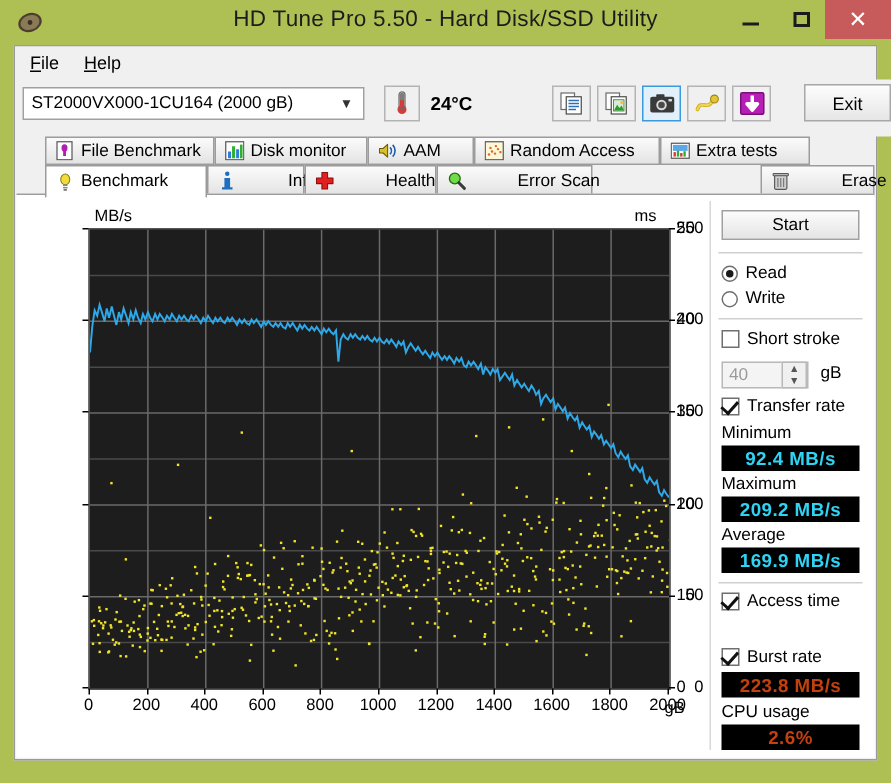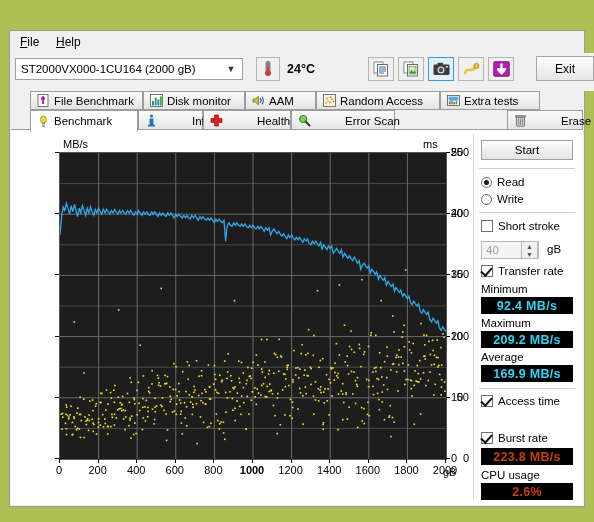--- a/index.html
+++ b/index.html
@@ -187,20 +187,37 @@
   .res-val.white{color:#c2410c;}
   .vsep{
     position:absolute;left:462px;top:4px;width:1px;height:366px;background:#d8d8d8;
   }
 </style>
 </head>
 <body>
 
 <div class="window">
 
+  <div class="titlebar">
+    <span class="title-icon">
+      <svg width="20" height="20" viewBox="0 0 20 20">
+        <ellipse cx="10" cy="10" rx="8" ry="6.2" fill="#4a3f2e" transform="rotate(-20 10 10)"></ellipse>
+        <ellipse cx="10" cy="10" rx="6.5" ry="4.8" fill="#8a7a55" transform="rotate(-20 10 10)"></ellipse>
+        <circle cx="10" cy="10" r="1.6" fill="#3a3024"></circle>
+      </svg>
+    </span>
+    <div class="title-text">HD Tune Pro 5.50 - Hard Disk/SSD Utility</div>
+    <div class="win-btn win-min">
+        <i class="min-glyph"></i>
+      </div>
+    <div class="win-btn win-max">
+        <i class="max-glyph"></i>
+      </div>
+    <div class="win-btn win-close">✕</div>
+  </div>
 
   <div class="client">
 
     <div class="menubar">
       <div class="menu-item menu-file"><span class="mnem">F</span><span>ile</span></div>
       <div class="menu-item menu-help"><span class="mnem">H</span><span>elp</span></div>
     </div>
 
     <div class="toolbar">
 
@@ -994,21 +1011,21 @@
               <div class="xtick" style="left: 40px; top: 326px;">0</div>
               <div class="tickmark" style="left: 40px; top: 321px; width: 1px; height: 4px;"></div>
               <div class="xtick" style="left: 78.6px; top: 326px;">200</div>
               <div class="tickmark" style="left: 78.6px; top: 321px; width: 1px; height: 4px;"></div>
               <div class="xtick" style="left: 117.2px; top: 326px;">400</div>
               <div class="tickmark" style="left: 117.2px; top: 321px; width: 1px; height: 4px;"></div>
               <div class="xtick" style="left: 155.8px; top: 326px;">600</div>
               <div class="tickmark" style="left: 155.8px; top: 321px; width: 1px; height: 4px;"></div>
               <div class="xtick" style="left: 194.4px; top: 326px;">800</div>
               <div class="tickmark" style="left: 194.4px; top: 321px; width: 1px; height: 4px;"></div>
-              <div class="xtick" style="left: 233px; top: 326px; font-weight: bold;">1000</div>
+              <div class="xtick" style="left: 233px; top: 326px;">1000</div>
               <div class="tickmark" style="left: 233px; top: 321px; width: 1px; height: 4px;"></div>
               <div class="xtick" style="left: 271.6px; top: 326px;">1200</div>
               <div class="tickmark" style="left: 271.6px; top: 321px; width: 1px; height: 4px;"></div>
               <div class="xtick" style="left: 310.2px; top: 326px;">1400</div>
               <div class="tickmark" style="left: 310.2px; top: 321px; width: 1px; height: 4px;"></div>
               <div class="xtick" style="left: 348.8px; top: 326px;">1600</div>
               <div class="tickmark" style="left: 348.8px; top: 321px; width: 1px; height: 4px;"></div>
               <div class="xtick" style="left: 387.4px; top: 326px;">1800</div>
               <div class="tickmark" style="left: 387.4px; top: 321px; width: 1px; height: 4px;"></div>
               <div class="xtick" style="left: 426px; top: 326px;">2000</div>

